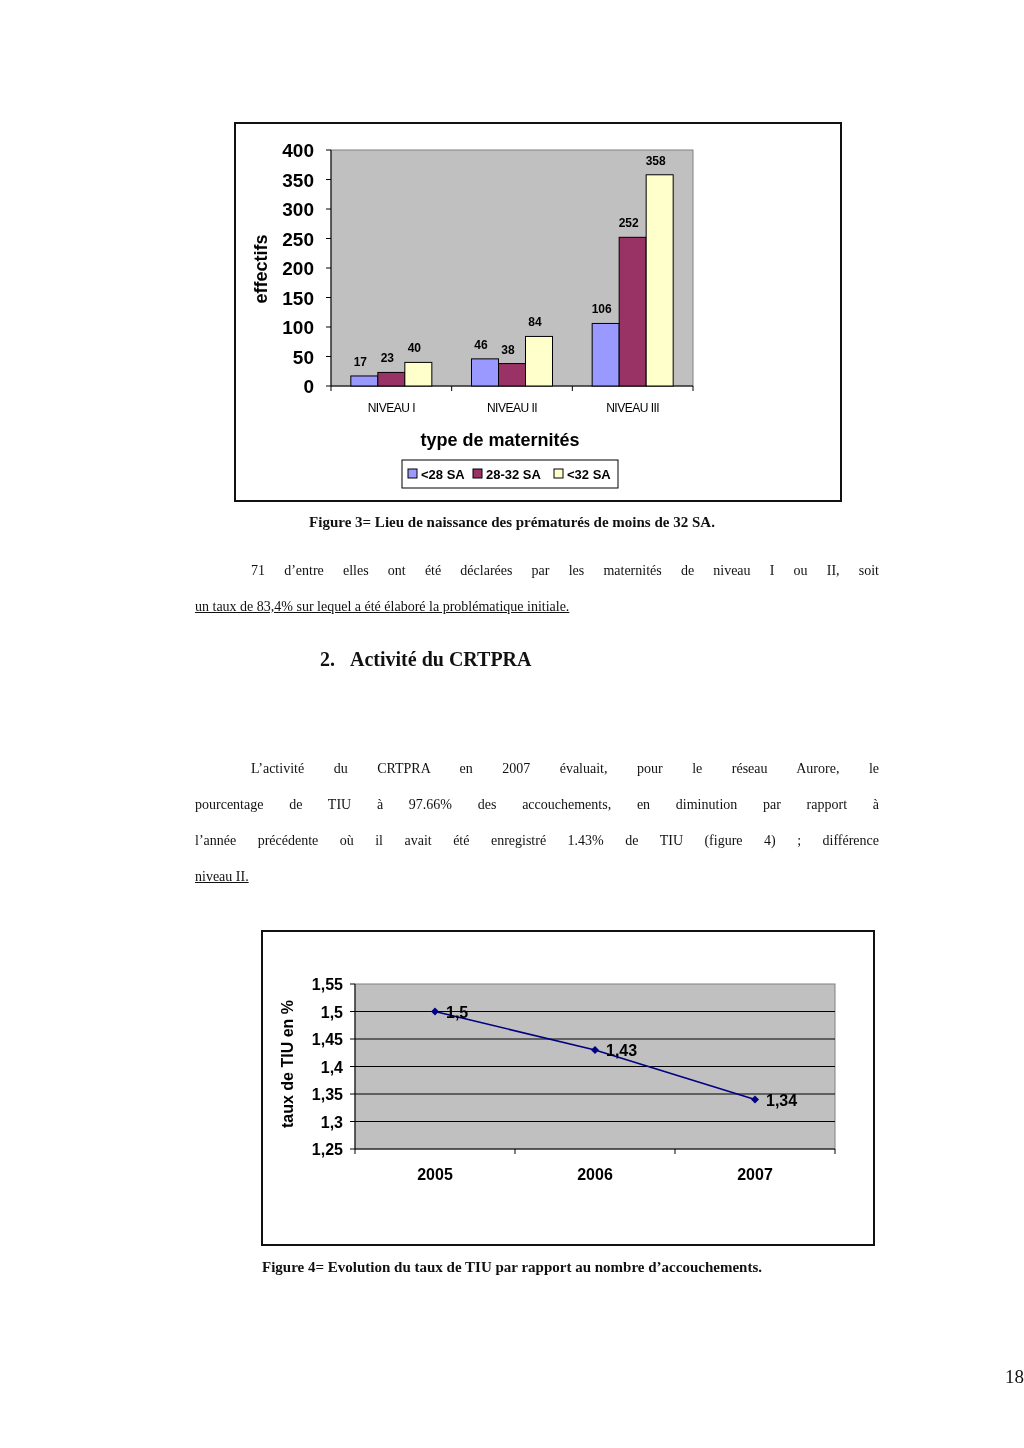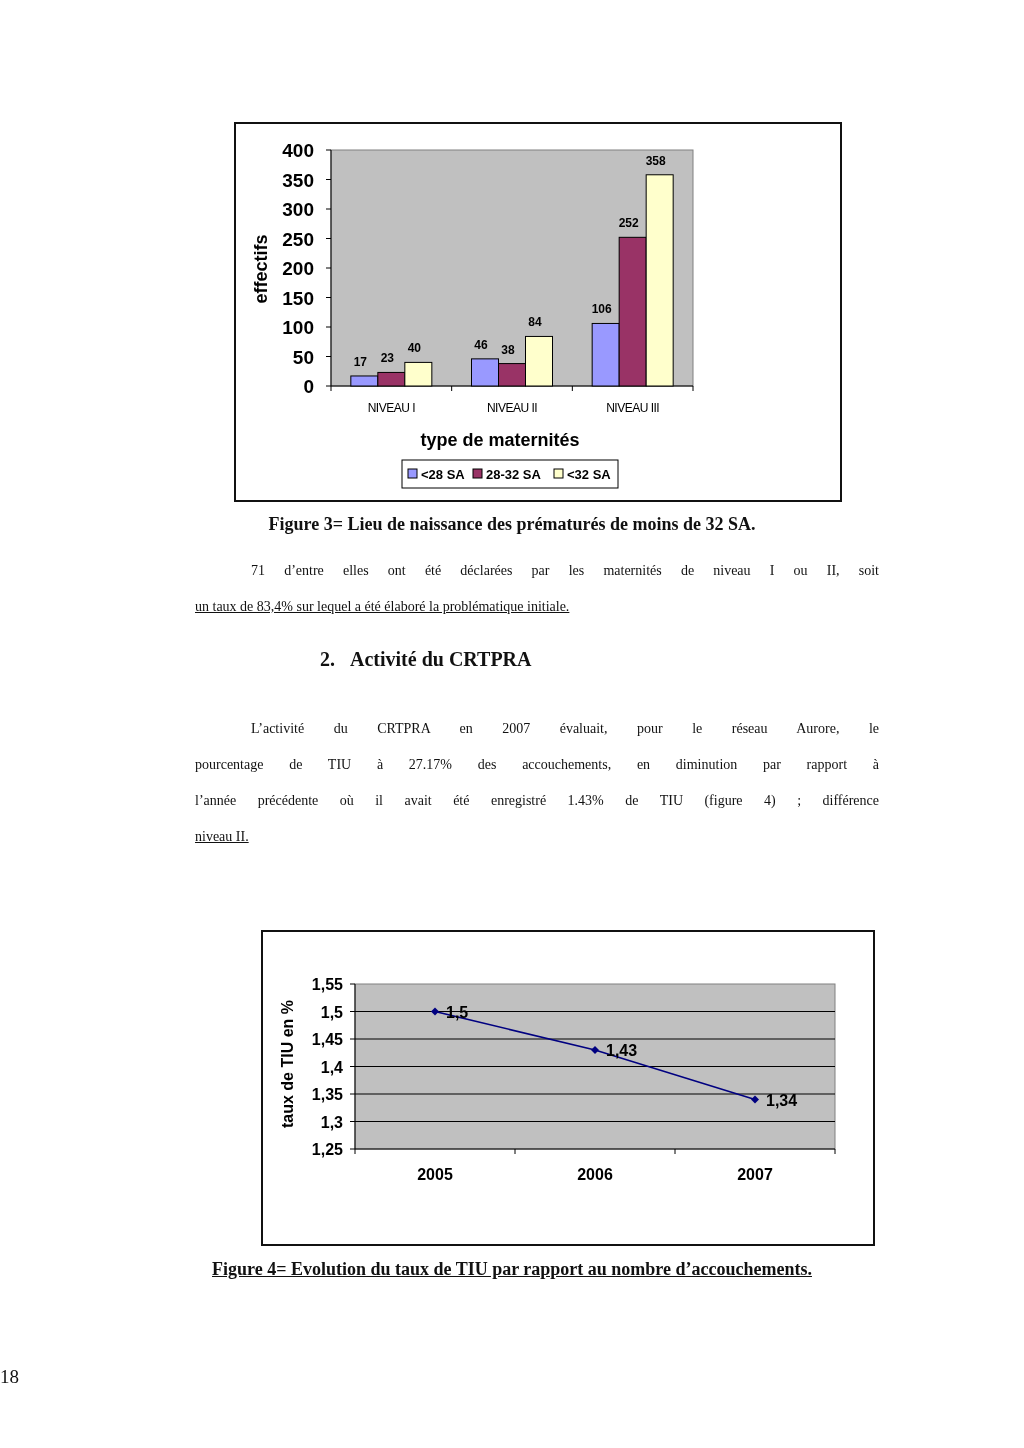--- a/index.html
+++ b/index.html
@@ -1,27 +1,27 @@
 <!DOCTYPE html>
 <html><head>
 <meta charset="utf-8">
 <style>
   html, body { margin: 0; padding: 0; background: #ffffff; }
   body { width: 1024px; height: 1448px; position: relative; overflow: hidden; }
   .serif { font-family: "Liberation Serif", "DejaVu Serif", serif; color: #111; text-align: right; }
   .chart-frame { position: absolute; border: 2px solid #111; background: #fff; }
   #fig3 { left: 234px; top: 122px; width: 604px; height: 376px; }
   #fig4 { left: 261px; top: 930px; width: 610px; height: 312px; }
-  .caption { position: absolute; font-weight: bold; font-size: 18px; text-align: center; left: 0; right: 0; }
+  .caption { position: absolute; font-weight: bold; font-size: 15px; text-align: center; left: 0; right: 0; }
   .para { position: absolute; left: 195px; width: 684px; font-size: 14px; line-height: 36px; text-align: justify; }
   .para .line { display: block; text-align-last: justify; white-space: nowrap; }
   .para .line.last { text-align-last: left; text-decoration: underline; }
   .para .indent { padding-left: 56px; }
   .heading { position: absolute; left: 320px; top: 648px; font-size: 20px; font-weight: bold; }
-  .pagenum { position: absolute; left: 0; right: 0; text-align: left; top: 1366px; font-size: 19px; }
+  .pagenum { position: absolute; left: 0; right: 0; text-align: right; top: 1366px; font-size: 19px; }
   svg text { font-family: "Liberation Sans", "DejaVu Sans", sans-serif; }
 </style>
 </head>
 <body>
 
 <div class="chart-frame" id="fig3">
   <svg id="svg-bar" width="604" height="376">
       <rect x="95" y="26" width="362" height="236" fill="#c0c0c0" stroke="#808080" stroke-width="1"></rect>
       <line x1="95" y1="26" x2="95" y2="262" stroke="#000" stroke-width="1"></line>
       <line x1="90" y1="262" x2="95" y2="262" stroke="#000"></line>
@@ -83,23 +83,23 @@
 
 <div class="para serif" style="top:553px;">
   <span class="line indent">71 d’entre elles ont été déclarées par les maternités de niveau I ou II, soit</span>
   <span class="line last">un taux de 83,4% sur lequel a été élaboré la problématique initiale.</span>
 </div>
 
 <div class="heading serif">
   <span>2.</span>&nbsp;&nbsp;&nbsp;<span>Activité du CRTPRA</span>
 </div>
 
-<div class="para serif" style="top:711px;">
+<div class="para serif" style="top:751px;">
   <span class="line indent">L’activité du CRTPRA  en 2007 évaluait, pour le réseau Aurore, le</span>
-  <span class="line">pourcentage de TIU à 27.17% des accouchements, en diminution par rapport à</span>
+  <span class="line">pourcentage de TIU à 97.66% des accouchements, en diminution par rapport à</span>
   <span class="line">l’année précédente où il avait été enregistré 1.43% de TIU (figure 4) ; différence</span>
   <span class="line last">niveau II.</span>
 </div>
 
 <div class="chart-frame" id="fig4">
   <svg id="svg-line" width="610" height="312">
       <rect x="92" y="52" width="480" height="165" fill="#c0c0c0" stroke="#808080"></rect>
       <line x1="87" y1="217" x2="92" y2="217" stroke="#000"></line>
       <text x="80" y="223" text-anchor="end" font-size="16" font-weight="bold" fill="#000">1,25</text>
       <line x1="92" y1="189.49999999999997" x2="572" y2="189.49999999999997" stroke="#000" stroke-width="1.2"></line>
@@ -131,15 +131,15 @@
       <polyline points="172,79.5 332,118.00000000000004 492,167.49999999999997" fill="none" stroke="#000080" stroke-width="1.6"></polyline>
       <polygon points="172,75.5 176,79.5 172,83.5 168,79.5" fill="#000080"></polygon>
       <text x="183" y="85.5" font-size="16" font-weight="bold" fill="#000">1,5</text>
       <polygon points="332,114.00000000000004 336,118.00000000000004 332,122.00000000000004 328,118.00000000000004" fill="#000080"></polygon>
       <text x="343" y="124.00000000000004" font-size="16" font-weight="bold" fill="#000">1,43</text>
       <polygon points="492,163.49999999999997 496,167.49999999999997 492,171.49999999999997 488,167.49999999999997" fill="#000080"></polygon>
       <text x="503" y="173.49999999999997" font-size="16" font-weight="bold" fill="#000">1,34</text>
       <text x="0" y="0" transform="translate(30,132) rotate(-90)" text-anchor="middle" font-size="16" font-weight="bold" fill="#000">taux de TIU en %</text>
     </svg>
 </div>
-<div class="caption serif" style="top:1259px;text-decoration:underline;">Figure 4= Evolution du taux de TIU par rapport au nombre d’accouchements.</div>
+<div class="caption serif" style="top:1259px;">Figure 4= Evolution du taux de TIU par rapport au nombre d’accouchements.</div>
 
 <div class="pagenum serif">18</div>
 
 </body></html>

